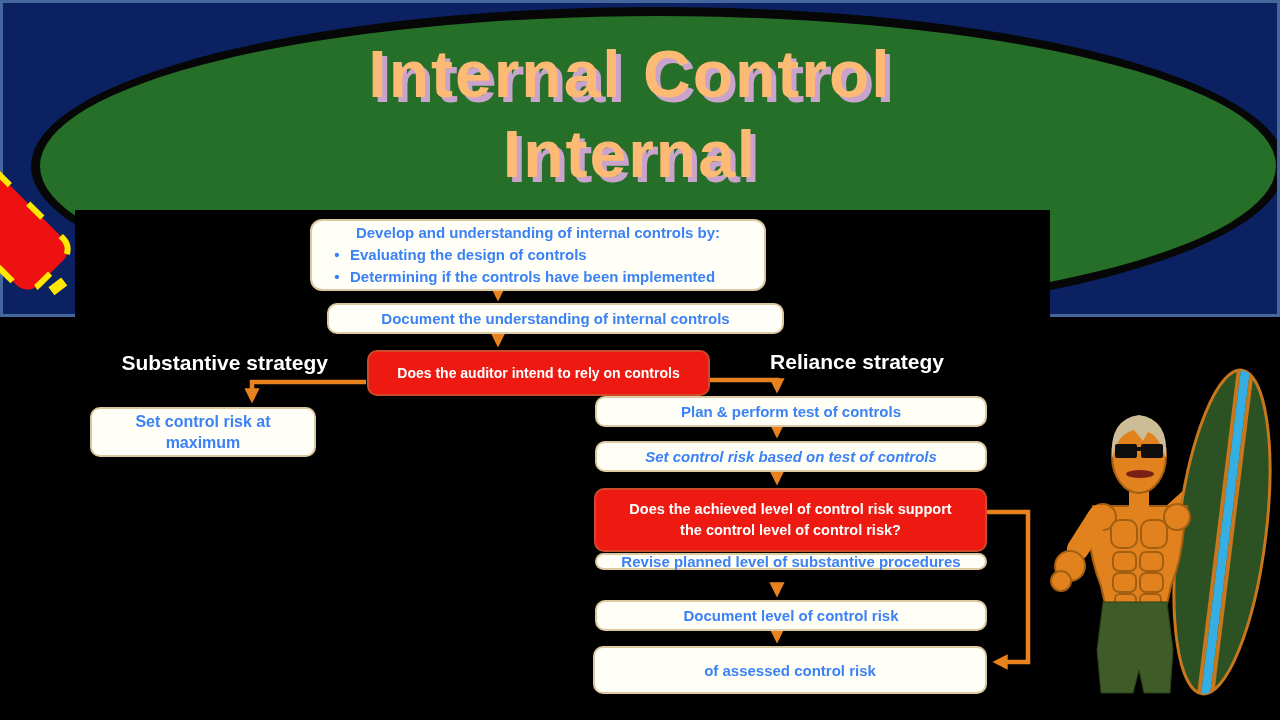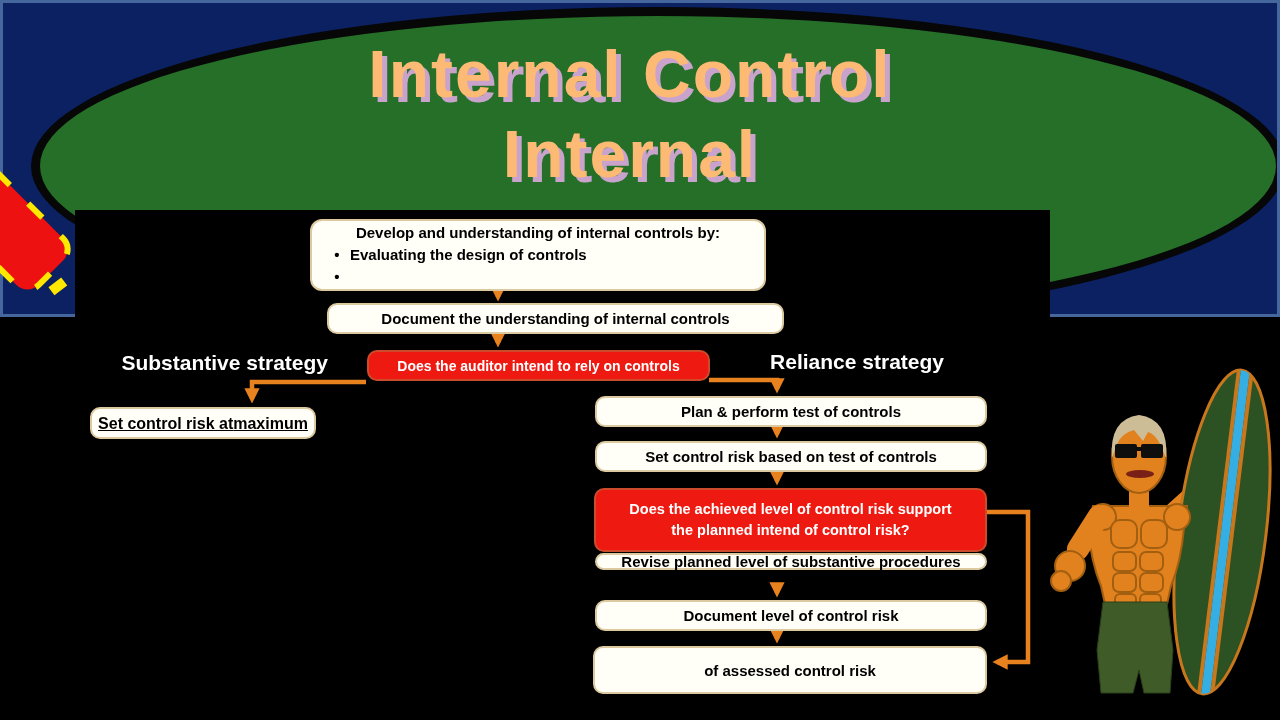--- a/index.html
+++ b/index.html
@@ -10,38 +10,38 @@
              border:3px solid #46679e;box-sizing:border-box;overflow:hidden;}
   #green-ellipse{position:absolute;left:28px;top:4px;width:1254px;height:318px;background:#256f28;
              border:9px solid #070707;border-radius:50%;box-sizing:border-box;}
   #title{position:absolute;left:300px;top:34px;width:660px;text-align:center;color:#fdba74;
          font-size:66px;font-weight:bold;line-height:80px;letter-spacing:2px;
          text-shadow:5px 5px 0 #c9a3cb;z-index:3;}
   #black-panel{position:absolute;left:75px;top:210px;width:975px;height:110px;background:#000;z-index:2;}
   .layer{position:absolute;left:0;top:0;z-index:4;}
   
   .fbox{position:absolute;background:#fffef7;border:2px solid #dcc9a0;border-radius:10px;
-        color:#000000;font-weight:bold;font-size:15px;display:flex;align-items:center;
+        color:#3b82f6;font-weight:bold;font-size:15px;display:flex;align-items:center;
         justify-content:center;text-align:center;box-sizing:border-box;z-index:5;line-height:20px;}
   .rbox{position:absolute;background:#ee1a12;border:2px solid #cd4a2a;border-radius:10px;
         color:#ffffff;font-weight:bold;display:flex;align-items:center;justify-content:center;
         flex-direction:column;text-align:center;box-sizing:border-box;z-index:5;}
   .slabel{position:absolute;color:#ffffff;font-weight:bold;font-size:21px;text-align:right;z-index:5;}
   #box-develop{left:310px;top:219px;width:456px;height:72px;border-radius:12px;
                flex-direction:column;justify-content:center;align-items:stretch;padding:2px 12px;}
   #box-develop .hline{text-align:center;line-height:22px;}
   #box-develop .brow{display:flex;text-align:left;line-height:22px;}
   #box-develop .bull{width:26px;text-align:center;flex:0 0 26px;}
   #box-docu{left:310px;top:303px;width:457px;height:31px;margin-left:17px;}
-  #red-rely{left:367px;top:350px;width:343px;height:31px;font-size:14px;}
+  #red-rely{left:367px;top:350px;width:343px;height:46px;font-size:14px;}
   #lbl-substantive{left:100px;top:351px;width:228px;}
   #lbl-reliance{left:716px;top:350px;width:228px;}
-  #box-setmax{left:90px;top:407px;width:226px;height:32px;font-size:16px;line-height:21px;text-decoration:underline;}
+  #box-setmax{left:90px;top:407px;width:226px;height:50px;font-size:16px;flex-direction:column;line-height:21px;}
   #box-plan{left:595px;top:396px;width:392px;height:31px;}
-  #box-setcr{left:595px;top:441px;width:392px;height:31px;}
+  #box-setcr{left:595px;top:441px;width:392px;height:31px;font-style:italic;}
   #red-achieved{left:594px;top:488px;width:393px;height:64px;font-size:14.5px;line-height:21px;}
   #box-revise{left:595px;top:553px;width:392px;height:17px;}
   #box-doclevel{left:595px;top:600px;width:392px;height:31px;}
   #box-perform{left:593px;top:646px;width:394px;height:48px;flex-direction:column;line-height:21px;}
   svg{display:block;}
 </style>
 </head>
 <body>
 
 <div id="stage">
@@ -91,41 +91,42 @@
   </svg>
 
   <div id="box-develop" class="fbox">
     <div class="hline">Develop and understanding of internal controls by:</div>
     <div class="brow">
       <span class="bull">•</span>
       <span>Evaluating the design of controls</span>
     </div>
     <div class="brow">
       <span class="bull">•</span>
+      <span>Determining if the controls have been implemented</span>
     </div>
   </div>
 
   <div id="box-docu" class="fbox">Document the understanding of internal controls</div>
 
   <div id="red-rely" class="rbox">Does the auditor intend to rely on controls</div>
 
   <div id="lbl-substantive" class="slabel">Substantive strategy</div>
   <div id="lbl-reliance" class="slabel">Reliance strategy</div>
 
   <div id="box-setmax" class="fbox">
     <div>Set control risk at</div>
     <div>maximum</div>
   </div>
 
   <div id="box-plan" class="fbox">Plan &amp; perform test of controls</div>
   <div id="box-setcr" class="fbox">Set control risk based on test of controls</div>
 
   <div id="red-achieved" class="rbox">
     <div>Does the achieved level of control risk support</div>
-    <div>the planned intend of control risk?</div>
+    <div>the control level of control risk?</div>
   </div>
 
   <div id="box-revise" class="fbox">Revise planned level of substantive procedures</div>
   <div id="box-doclevel" class="fbox">Document level of control risk</div>
 
   <div id="box-perform" class="fbox">
     <div>of assessed control risk</div>
   </div>
 
   <svg class="layer" width="236" height="356" viewBox="1040 362 236 356" style="left:1040px;top:362px;z-index:5;">

